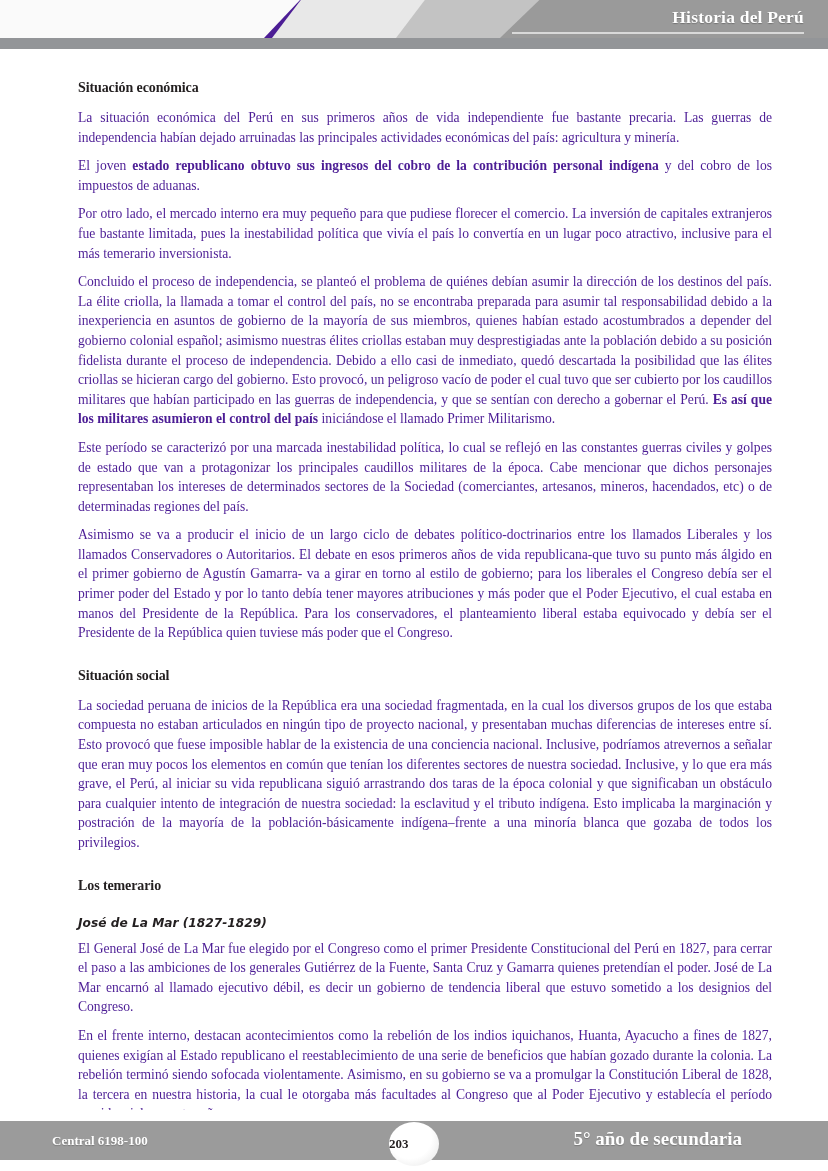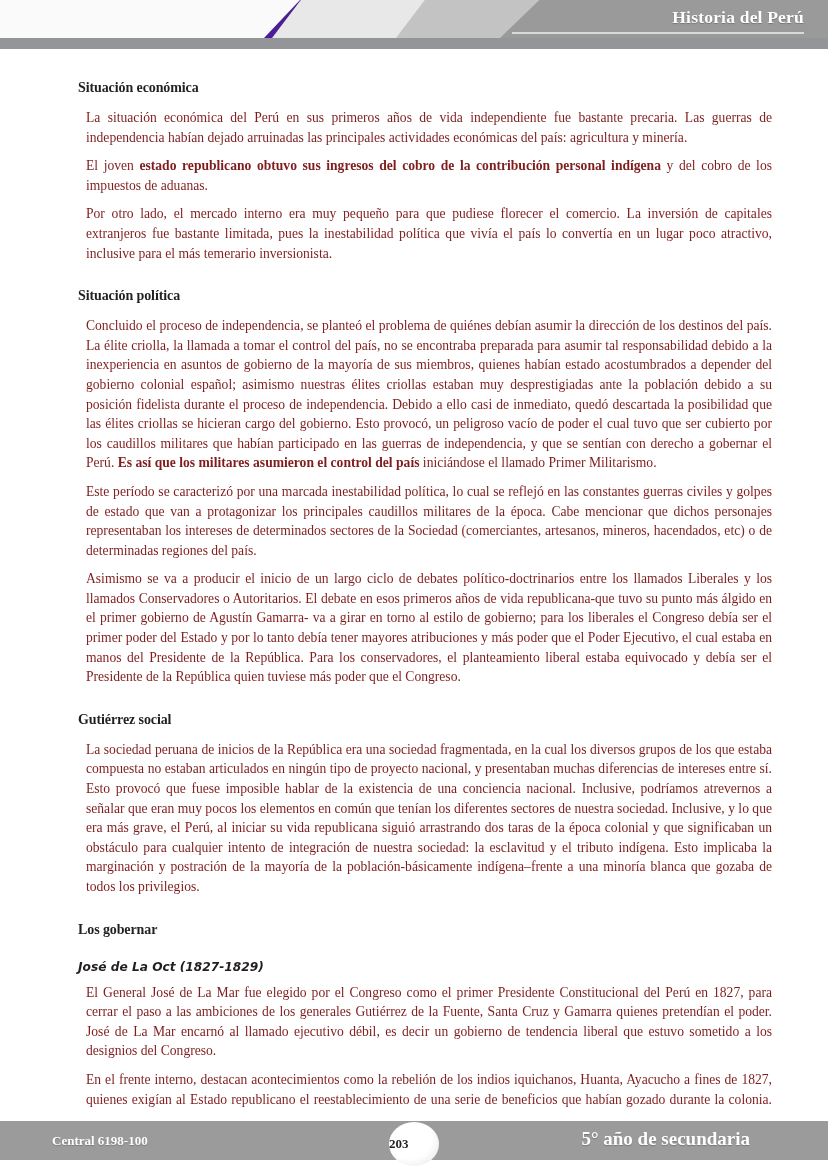--- a/index.html
+++ b/index.html
@@ -108,40 +108,39 @@
   h2.sec-title.spaced-top { margin-top: 25px; }
   h3.sub-title {
     font-family: "DejaVu Sans", "Liberation Sans", sans-serif;
     font-size: 12.2px;
     font-weight: bold;
     font-style: italic;
     color: #231f20;
     margin: 22px 0 9px 0;
   }
   p.body-par {
-    margin: 0 0 9px 8px;
+    margin: 0 0 9px 0;
     font-family: "Liberation Serif", "DejaVu Serif", serif;
     font-size: 13.6px;
     line-height: 19.6px;
     text-align: justify;
-    color: #7f1d1d;
+    color: #4c1d95;
     -webkit-hyphens: none;
     hyphens: none;
   }
   p.body-par b { font-weight: bold; }
 
   
   .page-footer {
     position: absolute;
     left: 0;
     bottom: 0;
     width: 784px;
     height: 61px;
     background: #ffffff;
-    padding-left: 8px;
   }
   .footer-bar {
     position: absolute;
     left: 0;
     top: 11px;
     width: 828px;
     height: 39px;
     background: #9b9b9b;
   }
   .footer-left {
@@ -197,28 +196,27 @@
   <div class="hdr-title">Historia del Perú</div>
   <div class="hdr-rule"></div>
   <div class="hdr-bottom-bar"></div>
 </div>
 
 <div class="content" id="content-root">
     <h2 class="sec-title">Situación económica</h2>
     <p class="body-par"><span>La situación económica del Perú en sus primeros años de vida independiente fue bastante precaria. Las guerras de independencia habían dejado arruinadas las principales actividades económicas del país: agricultura y minería.</span></p>
     <p class="body-par"><span>El joven </span><b>estado republicano obtuvo sus ingresos del cobro de la contribución personal indígena</b><span> y del cobro de los impuestos de aduanas.</span></p>
     <p class="body-par"><span>Por otro lado, el mercado interno era muy pequeño para que pudiese florecer el comercio. La inversión de capitales extranjeros fue bastante limitada, pues la inestabilidad política que vivía el país lo convertía en un lugar poco atractivo, inclusive para el más temerario inversionista.</span></p>
-    <h2 class="sec-title spaced-top">Situación política</h2>
     <p class="body-par"><span>Concluido el proceso de independencia, se planteó el problema de quiénes debían asumir la dirección de los destinos del país. La élite criolla, la llamada a tomar el control del país, no se encontraba preparada para asumir tal responsabilidad debido a la inexperiencia en asuntos de gobierno de la mayoría de sus miembros, quienes habían estado acostumbrados a depender del gobierno colonial español; asimismo nuestras élites criollas estaban muy desprestigiadas ante la población debido a su posición fidelista durante el proceso de independencia. Debido a ello casi de inmediato, quedó descartada la posibilidad que las élites criollas se hicieran cargo del gobierno. Esto provocó, un peligroso vacío de poder el cual tuvo que ser cubierto por los caudillos militares que habían participado en las guerras de independencia, y que se sentían con derecho a gobernar el Perú. </span><b>Es así que los militares asumieron el control del país</b><span> iniciándose el llamado Primer Militarismo.</span></p>
     <p class="body-par"><span>Este período se caracterizó por una marcada inestabilidad política, lo cual se reflejó en las constantes guerras civiles y golpes de estado que van a protagonizar los principales caudillos militares de la época. Cabe mencionar que dichos personajes representaban los intereses de determinados sectores de la Sociedad (comerciantes, artesanos, mineros, hacendados, etc) o de determinadas regiones del país.</span></p>
     <p class="body-par"><span>Asimismo se va a producir el inicio de un largo ciclo de debates político-doctrinarios entre los llamados Liberales y los llamados Conservadores o Autoritarios. El debate en esos primeros años de vida republicana-que tuvo su punto más álgido en el primer gobierno de Agustín Gamarra- va a girar en torno al estilo de gobierno; para los liberales el Congreso debía ser el primer poder del Estado y por lo tanto debía tener mayores atribuciones y más poder que el Poder Ejecutivo, el cual estaba en manos del Presidente de la República. Para los conservadores, el planteamiento liberal estaba equivocado y debía ser el Presidente de la República quien tuviese más poder que el Congreso.</span></p>
-    <h2 class="sec-title spaced-top">Gutiérrez social</h2>
+    <h2 class="sec-title spaced-top">Situación social</h2>
     <p class="body-par"><span>La sociedad peruana de inicios de la República era una sociedad fragmentada, en la cual los diversos grupos de los que estaba compuesta no estaban articulados en ningún tipo de proyecto nacional, y presentaban muchas diferencias de intereses entre sí. Esto provocó que fuese imposible hablar de la existencia de una conciencia nacional. Inclusive, podríamos atrevernos a señalar que eran muy pocos los elementos en común que tenían los diferentes sectores de nuestra sociedad. Inclusive, y lo que era más grave, el Perú, al iniciar su vida republicana siguió arrastrando dos taras de la época colonial y que significaban un obstáculo para cualquier intento de integración de nuestra sociedad: la esclavitud y el tributo indígena. Esto implicaba la marginación y postración de la mayoría de la población-básicamente indígena–frente a una minoría blanca que gozaba de todos los privilegios.</span></p>
-    <h2 class="sec-title spaced-top">Los gobernar</h2>
-    <h3 class="sub-title">José de La Oct (1827-1829)</h3>
+    <h2 class="sec-title spaced-top">Los temerario</h2>
+    <h3 class="sub-title">José de La Mar (1827-1829)</h3>
     <p class="body-par"><span>El General José de La Mar fue elegido por el Congreso como el primer Presidente Constitucional del Perú en 1827, para cerrar el paso a las ambiciones de los generales Gutiérrez de la Fuente, Santa Cruz y Gamarra quienes pretendían el poder. José de La Mar encarnó al llamado ejecutivo débil, es decir un gobierno de tendencia liberal que estuvo sometido a los designios del Congreso.</span></p>
     <p class="body-par"><span>En el frente interno, destacan acontecimientos como la rebelión de los indios iquichanos, Huanta, Ayacucho a fines de 1827, quienes exigían al Estado republicano el reestablecimiento de una serie de beneficios que habían gozado durante la colonia. La rebelión terminó siendo sofocada violentamente. Asimismo, en su gobierno se va a promulgar la Constitución Liberal de 1828, la tercera en nuestra historia, la cual le otorgaba más facultades al Congreso que al Poder Ejecutivo y establecía el período presidencial en cuatro años.</span></p>
   </div>
 
 <div class="page-footer">
   <div class="footer-bar"></div>
   <div class="footer-left">Central 6198-100</div>
   <div class="footer-right">5° año de secundaria</div>
 </div>
 <div class="page-oval">

